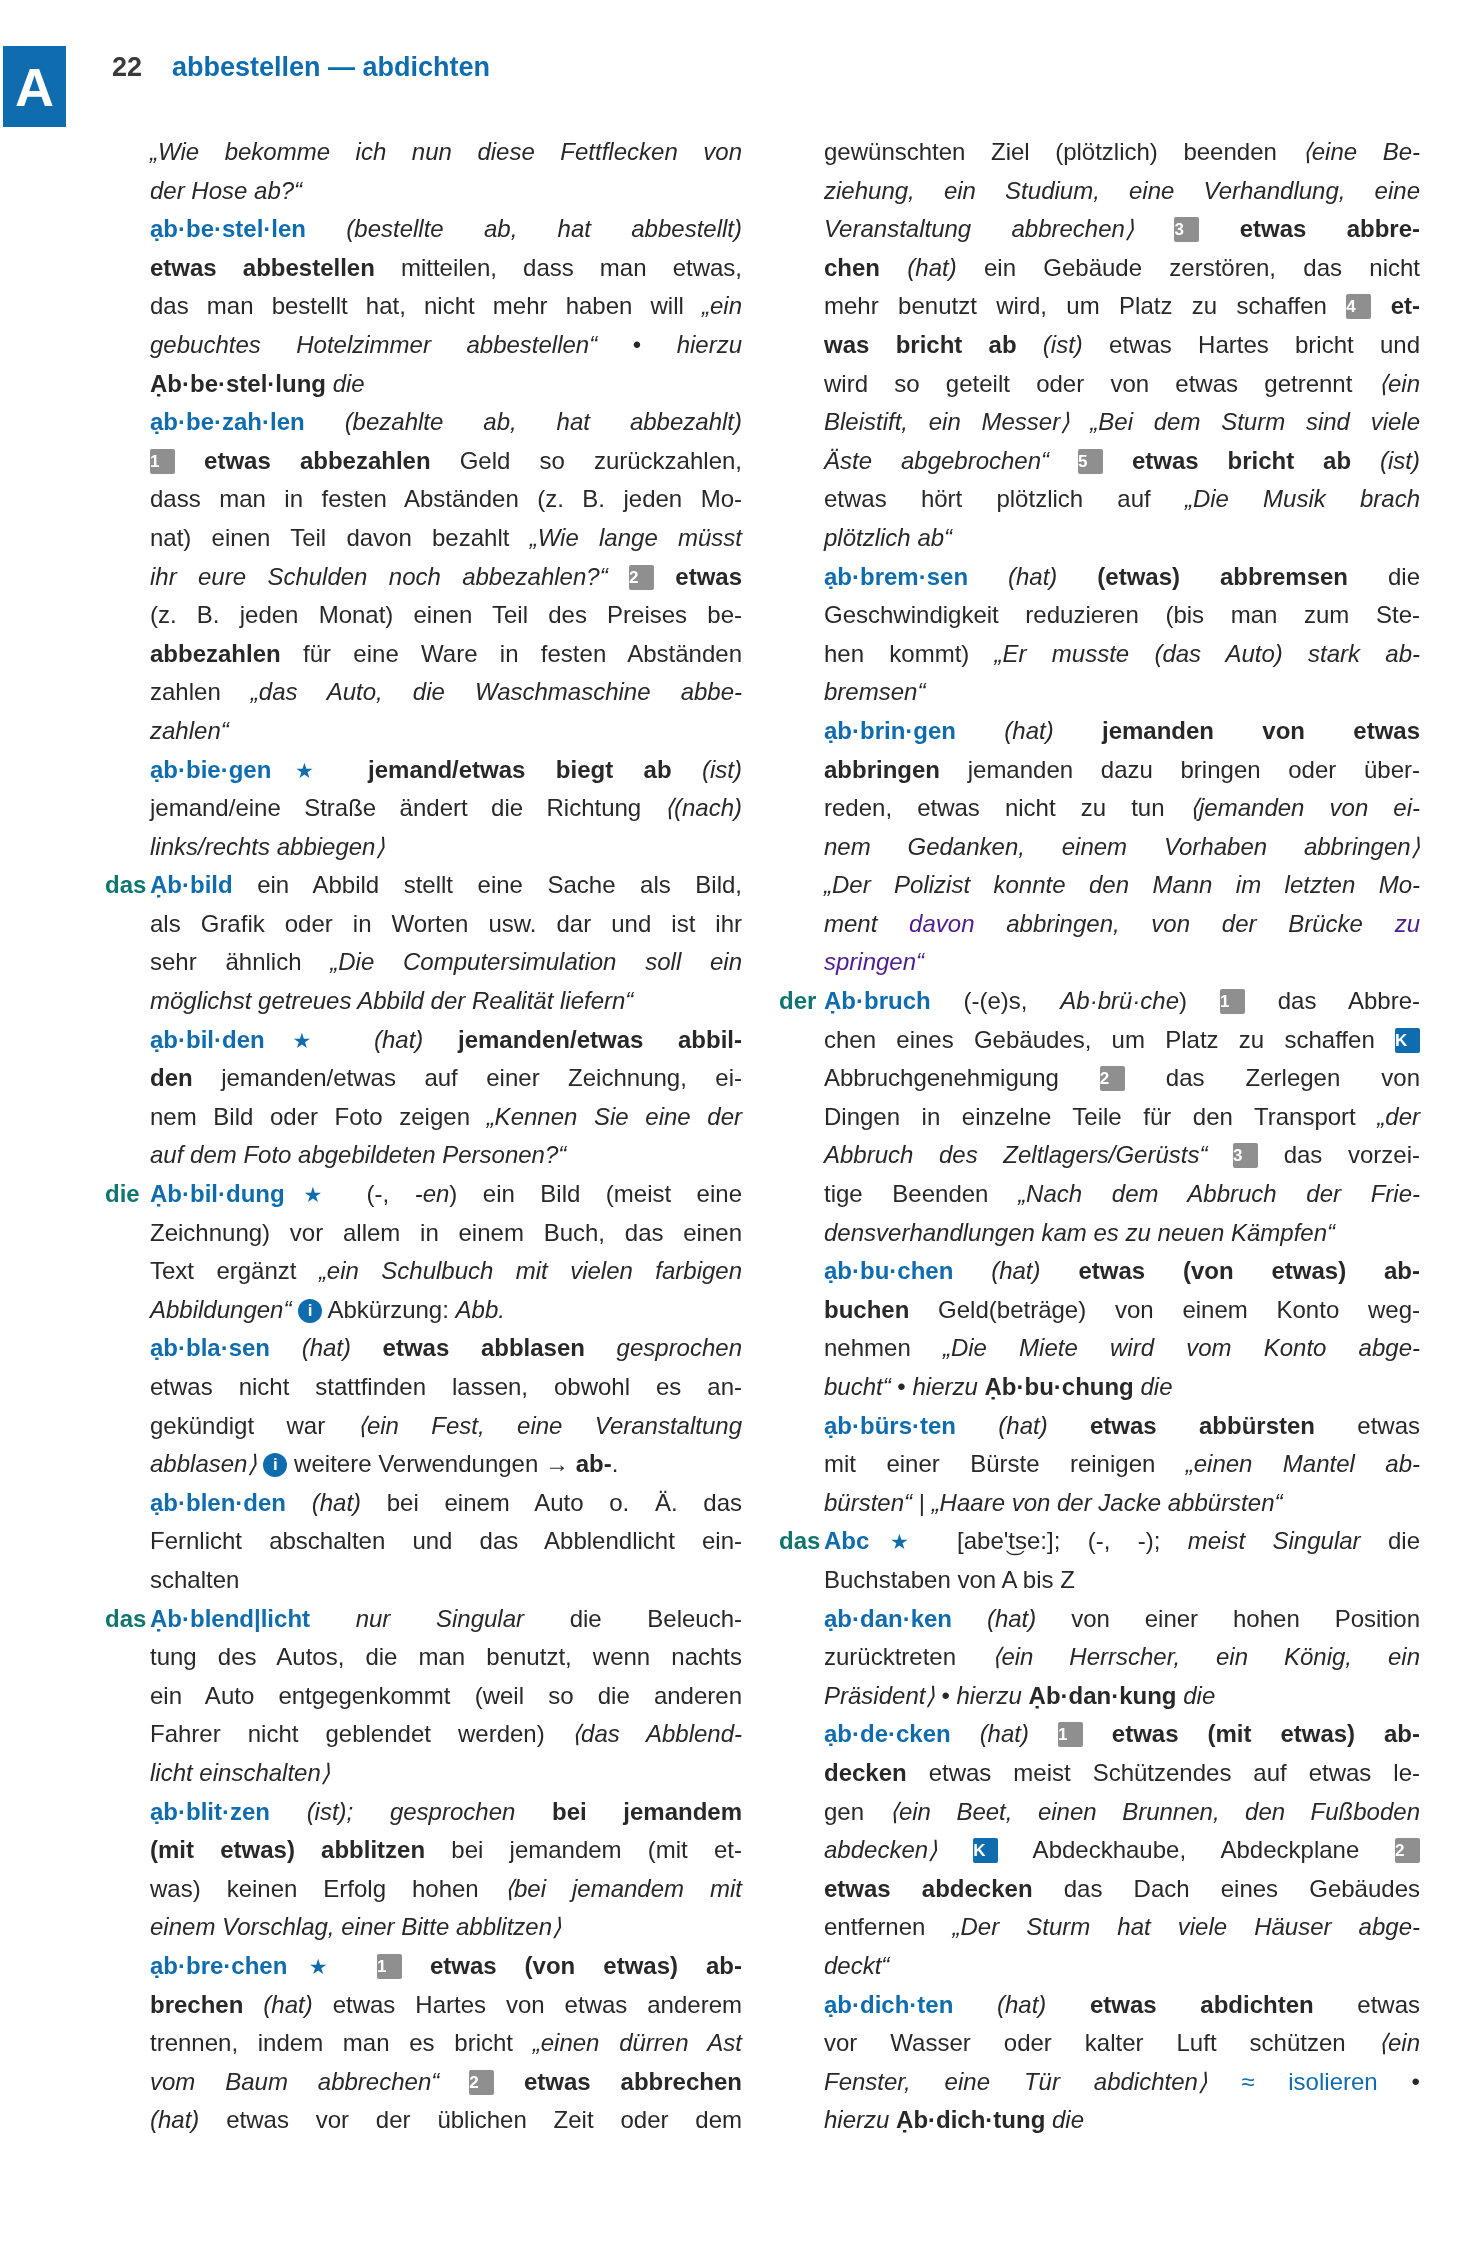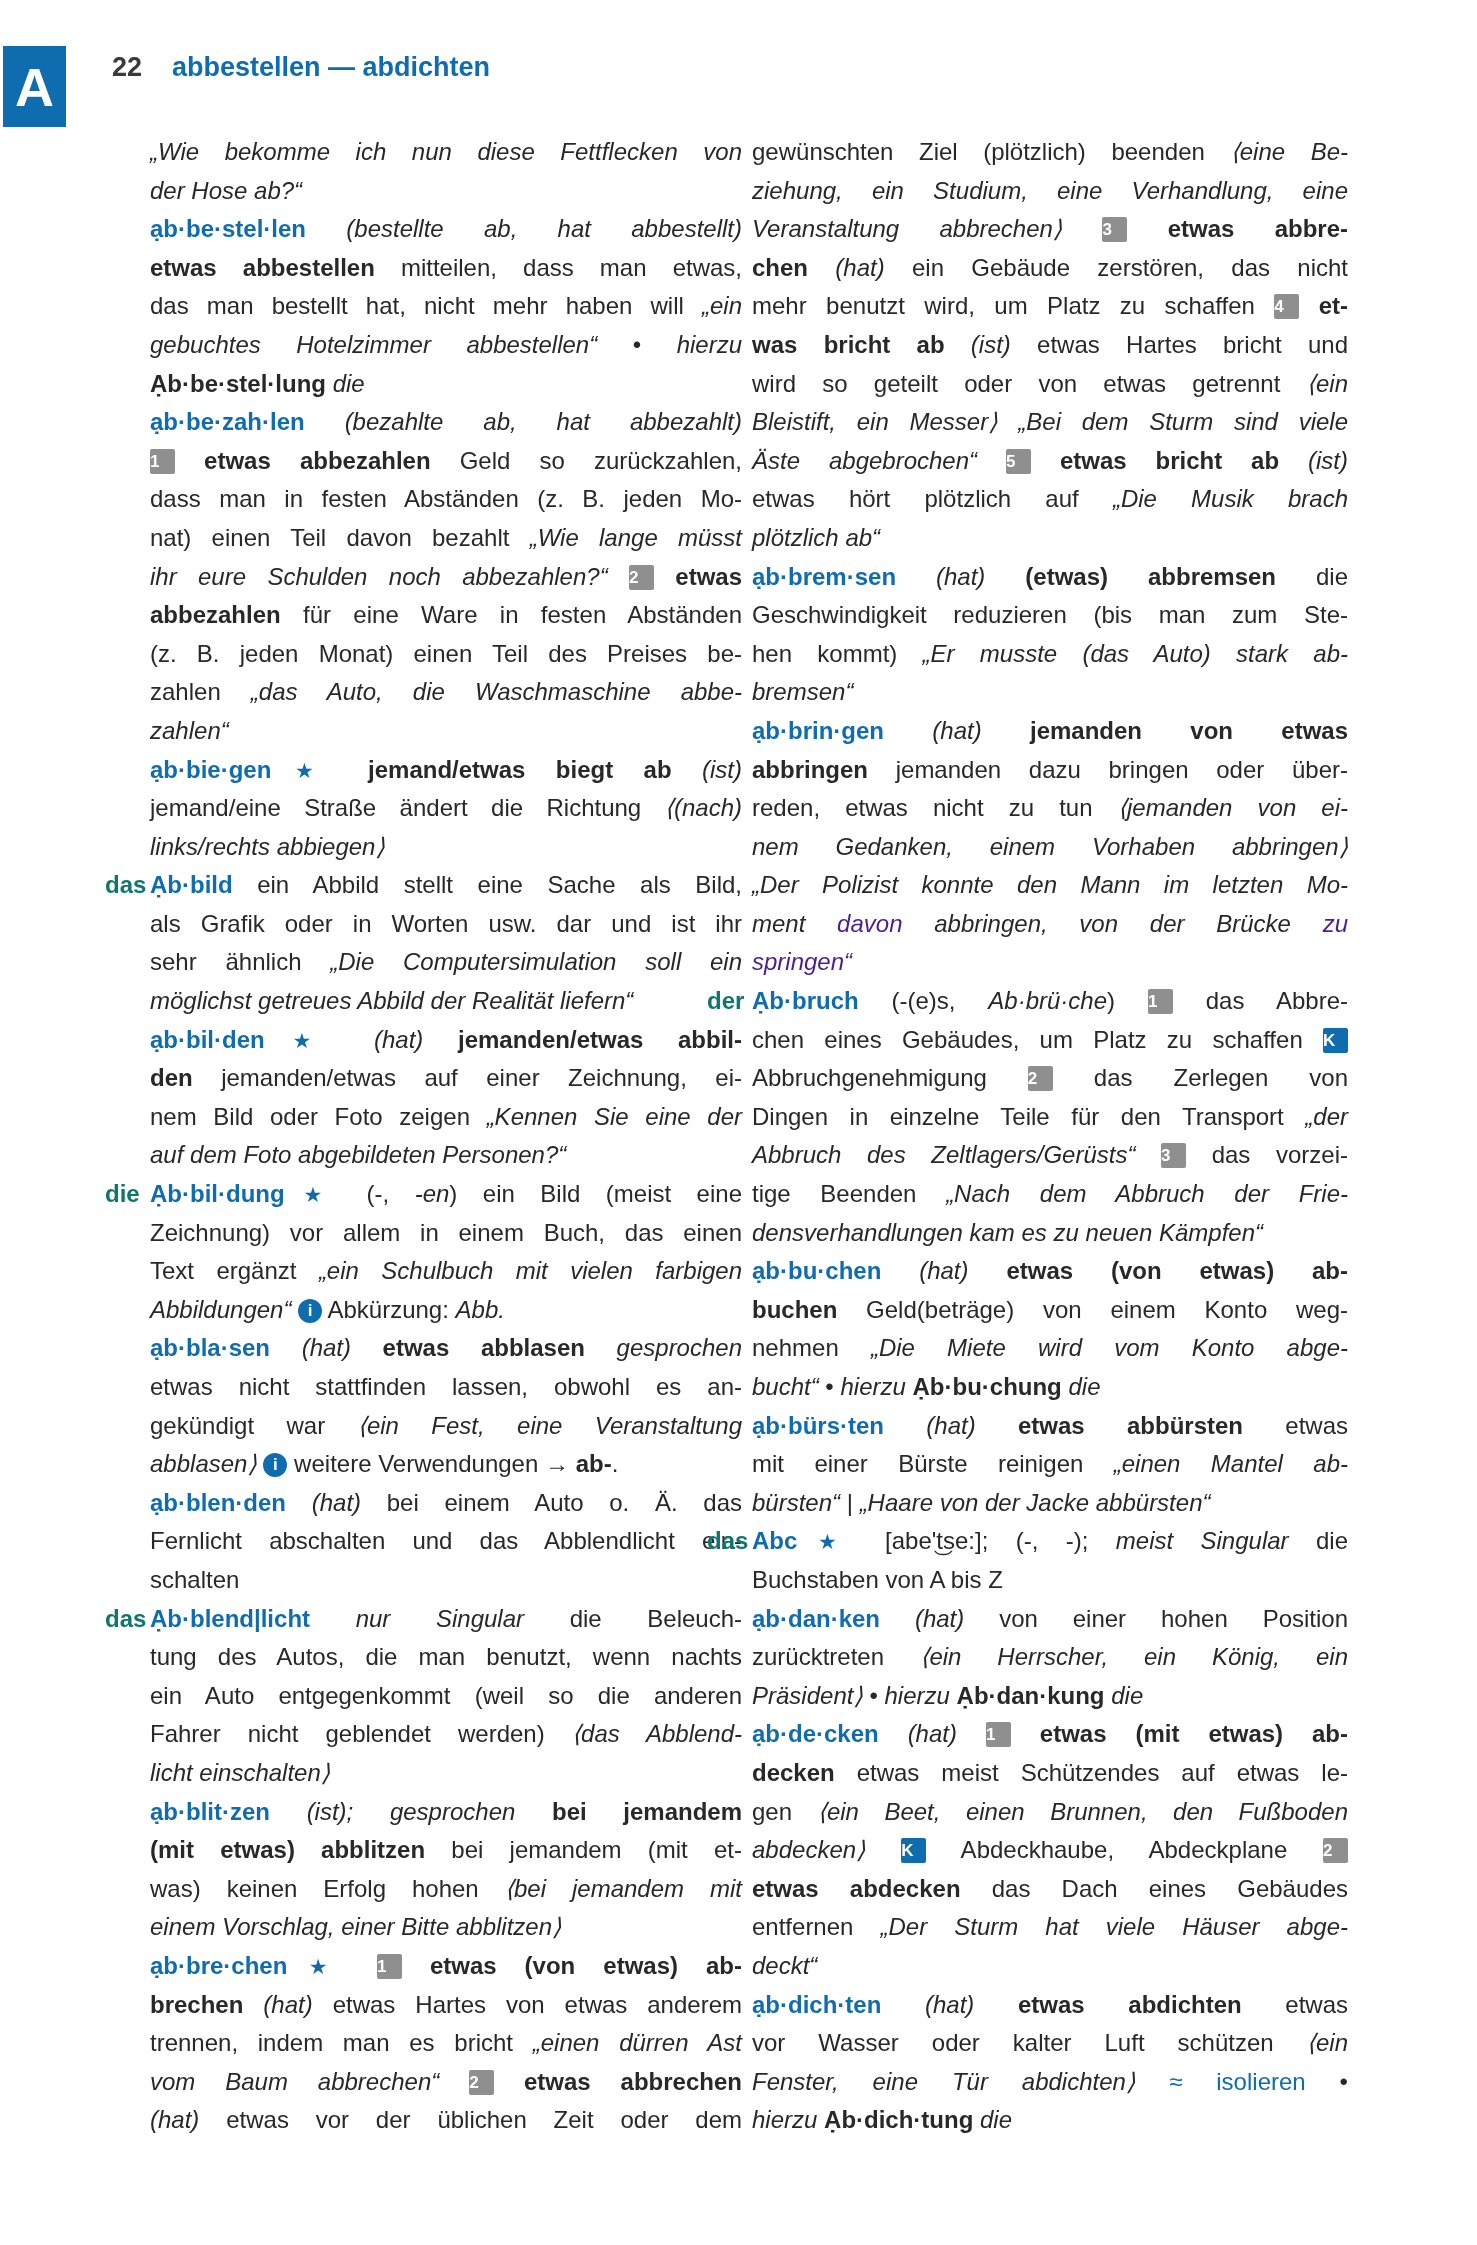--- a/index.html
+++ b/index.html
@@ -15,21 +15,21 @@
   }
   .header-row {
     position:absolute; left:112px; top:52px; font-size:27px; font-weight:bold;
     white-space:nowrap;
   }
   .page-num { color:#3a3a3a; margin-right:30px;text-align:center; }
   .guide-words { color:#0f6cae; }
 
   .col { position:absolute; top:133px; font-size:24px; line-height:38.6px; }
   .col-left  { left:150px; width:592px; }
-  .col-right { left:752px; width:596px; }
+  .col-right { left:824px; width:596px; }
 
   .line { position:relative; height:38.6px; }
   .line.just { text-align:justify; text-align-last:justify; -moz-text-align-last:justify; text-justify:inter-word; }
 
   .seg-r  { }
   .seg-i  { font-style:italic; }
   .seg-b  { font-weight:bold; }
   .seg-hw { color:#0f6cae; font-weight:bold;margin-top:40px; }
   .seg-bl { color:#0f6cae; }
   .seg-bli{ color:#4c1d95; font-style:italic; }
@@ -68,22 +68,22 @@
     <div class="line just"><span class="seg-hw">ạb·be·stel·len</span><span class="seg-i"> (bestellte ab, hat abbestellt)</span></div>
     <div class="line just"><span class="seg-b">etwas abbestellen</span><span class="seg-r"> mitteilen, dass man etwas,</span></div>
     <div class="line just"><span class="seg-r">das man bestellt hat, nicht mehr haben will </span><span class="seg-i">„ein</span></div>
     <div class="line just"><span class="seg-i">gebuchtes Hotelzimmer abbestellen“</span><span class="seg-r"> • </span><span class="seg-i">hierzu</span></div>
     <div class="line"><span class="seg-b">Ạb·be·stel·lung</span><span class="seg-i"> die</span></div>
     <div class="line just"><span class="seg-hw">ạb·be·zah·len</span><span class="seg-i"> (bezahlte ab, hat abbezahlt)</span></div>
     <div class="line just"><span class="seg-num">1</span><span class="seg-b"> etwas abbezahlen</span><span class="seg-r"> Geld so zurückzahlen,</span></div>
     <div class="line just"><span class="seg-r">dass man in festen Abständen (z. B. jeden Mo-</span></div>
     <div class="line just"><span class="seg-r">nat) einen Teil davon bezahlt </span><span class="seg-i">„Wie lange müsst</span></div>
     <div class="line just"><span class="seg-i">ihr eure Schulden noch abbezahlen?“</span><span class="seg-r"> </span><span class="seg-num">2</span><span class="seg-b"> etwas</span></div>
+    <div class="line just"><span class="seg-r">(z. B. jeden Monat) einen Teil des Preises be-</span></div>
     <div class="line just"><span class="seg-b">abbezahlen</span><span class="seg-r"> für eine Ware in festen Abständen</span></div>
-    <div class="line just"><span class="seg-r">(z. B. jeden Monat) einen Teil des Preises be-</span></div>
     <div class="line just"><span class="seg-r">zahlen </span><span class="seg-i">„das Auto, die Waschmaschine abbe-</span></div>
     <div class="line"><span class="seg-i">zahlen“</span></div>
     <div class="line just"><span class="seg-hw">ạb·bie·gen</span><span class="seg-star">★</span><span class="seg-b"> jemand/etwas biegt ab</span><span class="seg-i"> (ist)</span></div>
     <div class="line just"><span class="seg-r">jemand/eine Straße ändert die Richtung </span><span class="seg-i">⟨(nach)</span></div>
     <div class="line"><span class="seg-i">links/rechts abbiegen⟩</span></div>
     <div class="line just"><span class="seg-art">das</span><span class="seg-hw">Ạb·bild</span><span class="seg-r"> ein Abbild stellt eine Sache als Bild,</span></div>
     <div class="line just"><span class="seg-r">als Grafik oder in Worten usw. dar und ist ihr</span></div>
     <div class="line just"><span class="seg-r">sehr ähnlich </span><span class="seg-i">„Die Computersimulation soll ein</span></div>
     <div class="line"><span class="seg-i">möglichst getreues Abbild der Realität liefern“</span></div>
     <div class="line just"><span class="seg-hw">ạb·bil·den</span><span class="seg-star">★</span><span class="seg-i"> (hat)</span><span class="seg-b"> jemanden/etwas abbil-</span></div>

